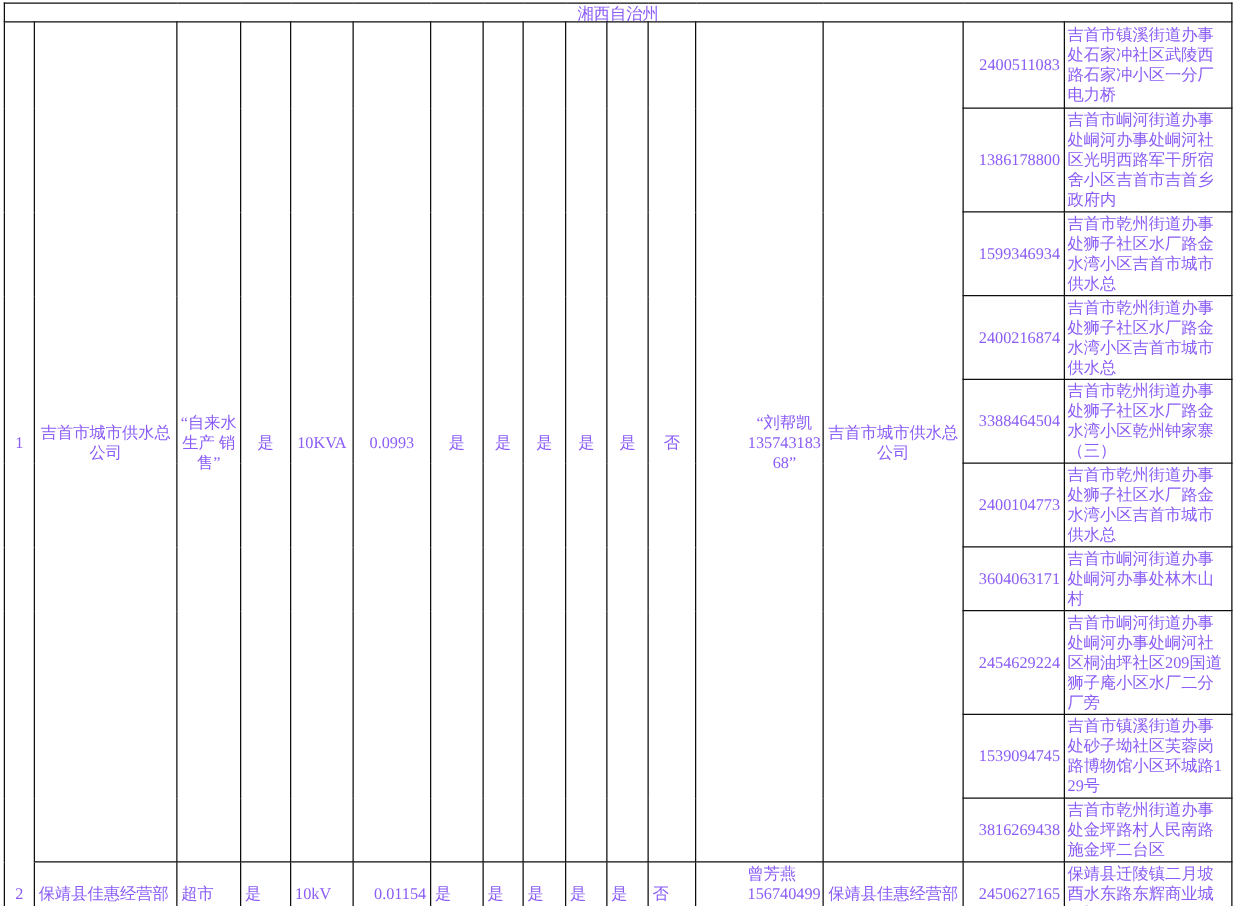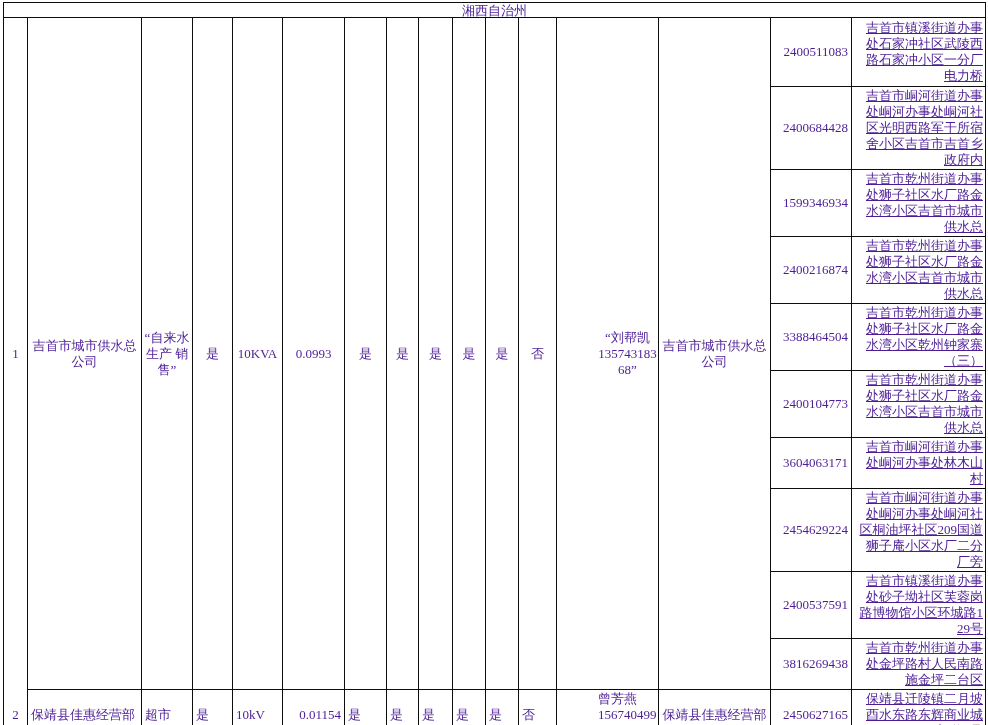--- a/index.html
+++ b/index.html
@@ -17,32 +17,32 @@
     width: 982px;
     border-collapse: collapse;
     table-layout: fixed;
   }
   td {
     border: 1px solid #0d0d0d;
     padding: 0 1px;
     font-family: "Liberation Serif", "DejaVu Serif", serif;
     font-size: 13px;
     line-height: 16px;
-    color: #4c1d95;
+    color: #8b5cf6;
     text-align: center;
     vertical-align: middle;
     overflow: hidden;
     word-break: break-all;
   }
   td.title-cell {
     line-height: 13px;
     height: 14px;
   }
   td.acct  { text-align: right;  padding-right: 3px; }
-  td.addr  { text-align: right;   padding: 1px 2px; text-decoration: underline; }
+  td.addr  { text-align: left;   padding: 1px 2px; }
   td.lft   { text-align: left;   padding-left: 3px; }
   td.rgt   { text-align: right;  padding-right: 3px; }
   td.pre   { white-space: pre-line; padding-left: 41px; }
   td.bt-hide { border-top-style: hidden; }
 </style>
 </head>
 <body>
 
 <table class="grid">
   <colgroup>
@@ -81,21 +81,21 @@
       <td rowspan="10">是</td>
       <td rowspan="10">是</td>
       <td rowspan="10">否</td>
       <td rowspan="10" class="pre">“刘帮凯
 13574318368”</td>
       <td rowspan="10">吉首市城市供水总公司</td>
       <td class="acct">2400511083</td>
       <td class="addr">吉首市镇溪街道办事处石家冲社区武陵西路石家冲小区一分厂电力桥</td>
     </tr>
     <tr style="height:82px">
-      <td class="acct">2400684428</td>
+      <td class="acct">1386178800</td>
       <td class="addr">吉首市峒河街道办事处峒河办事处峒河社区光明西路军干所宿舍小区吉首市吉首乡政府内</td>
     </tr>
     <tr style="height:64px">
       <td class="acct">1599346934</td>
       <td class="addr">吉首市乾州街道办事处狮子社区水厂路金水湾小区吉首市城市供水总</td>
     </tr>
     <tr style="height:65px">
       <td class="acct">2400216874</td>
       <td class="addr">吉首市乾州街道办事处狮子社区水厂路金水湾小区吉首市城市供水总</td>
     </tr>
@@ -109,21 +109,21 @@
     </tr>
     <tr style="height:50px">
       <td class="acct">3604063171</td>
       <td class="addr">吉首市峒河街道办事处峒河办事处林木山村</td>
     </tr>
     <tr style="height:77px">
       <td class="acct">2454629224</td>
       <td class="addr">吉首市峒河街道办事处峒河办事处峒河社区桐油坪社区209国道狮子庵小区水厂二分厂旁</td>
     </tr>
     <tr style="height:67px">
-      <td class="acct">2400537591</td>
+      <td class="acct">1539094745</td>
       <td class="addr">吉首市镇溪街道办事处砂子坳社区芙蓉岗路博物馆小区环城路129号</td>
     </tr>
     <tr style="height:51px">
       <td class="acct">3816269438</td>
       <td class="addr">吉首市乾州街道办事处金坪路村人民南路施金坪二台区</td>
     </tr>
 
     <tr style="height:50px">
       <td class="bt-hide">2</td>
       <td class="lft">保靖县佳惠经营部</td>

